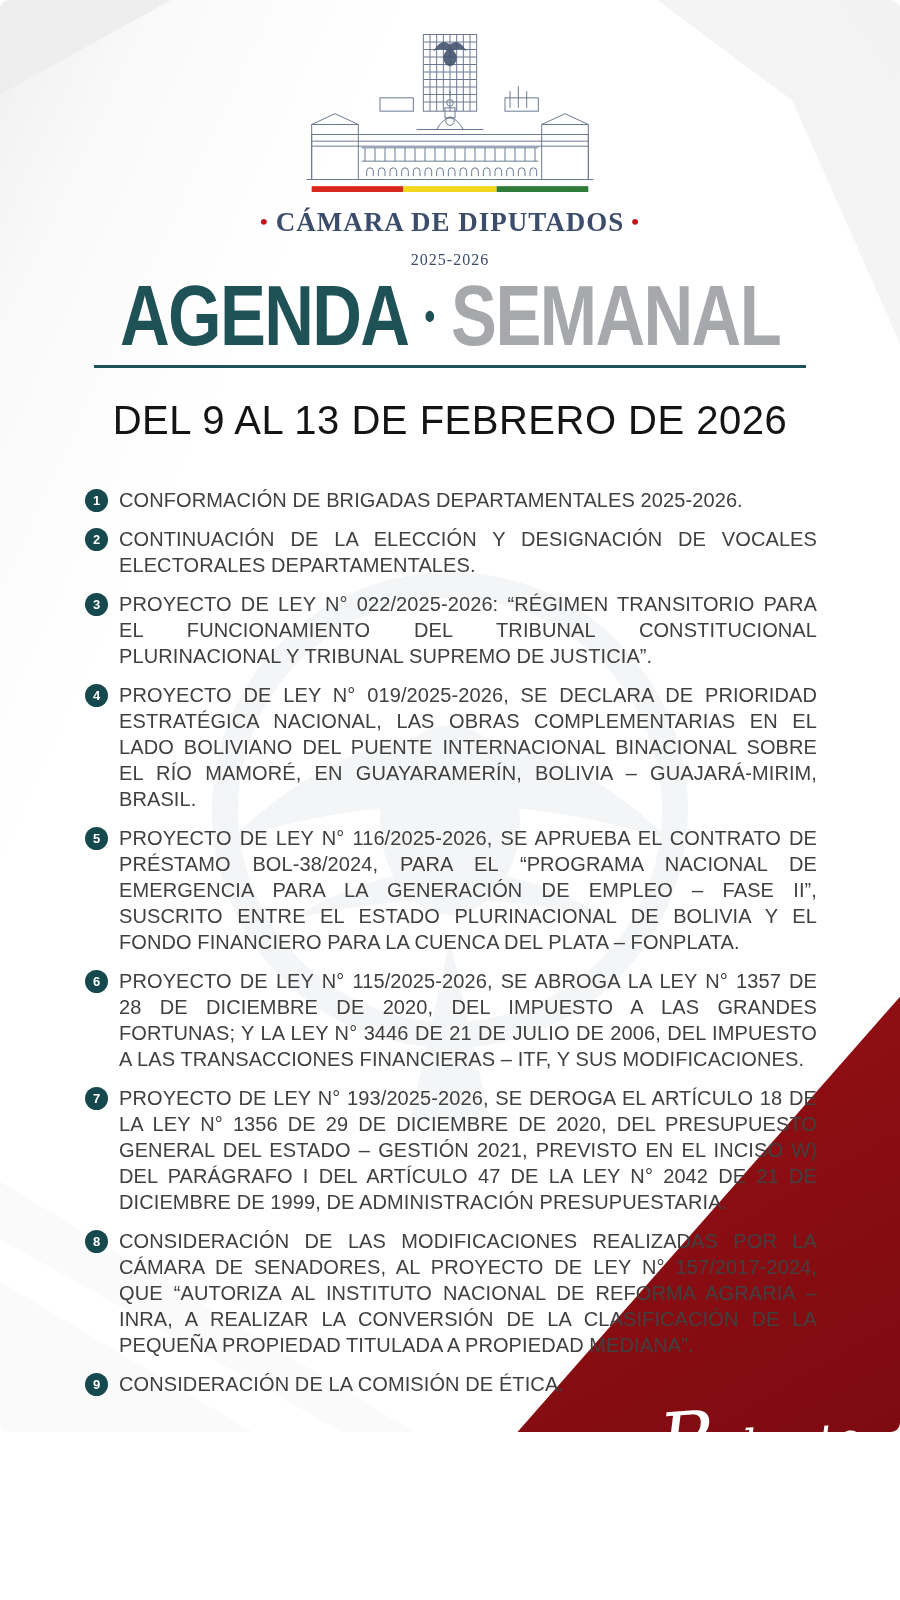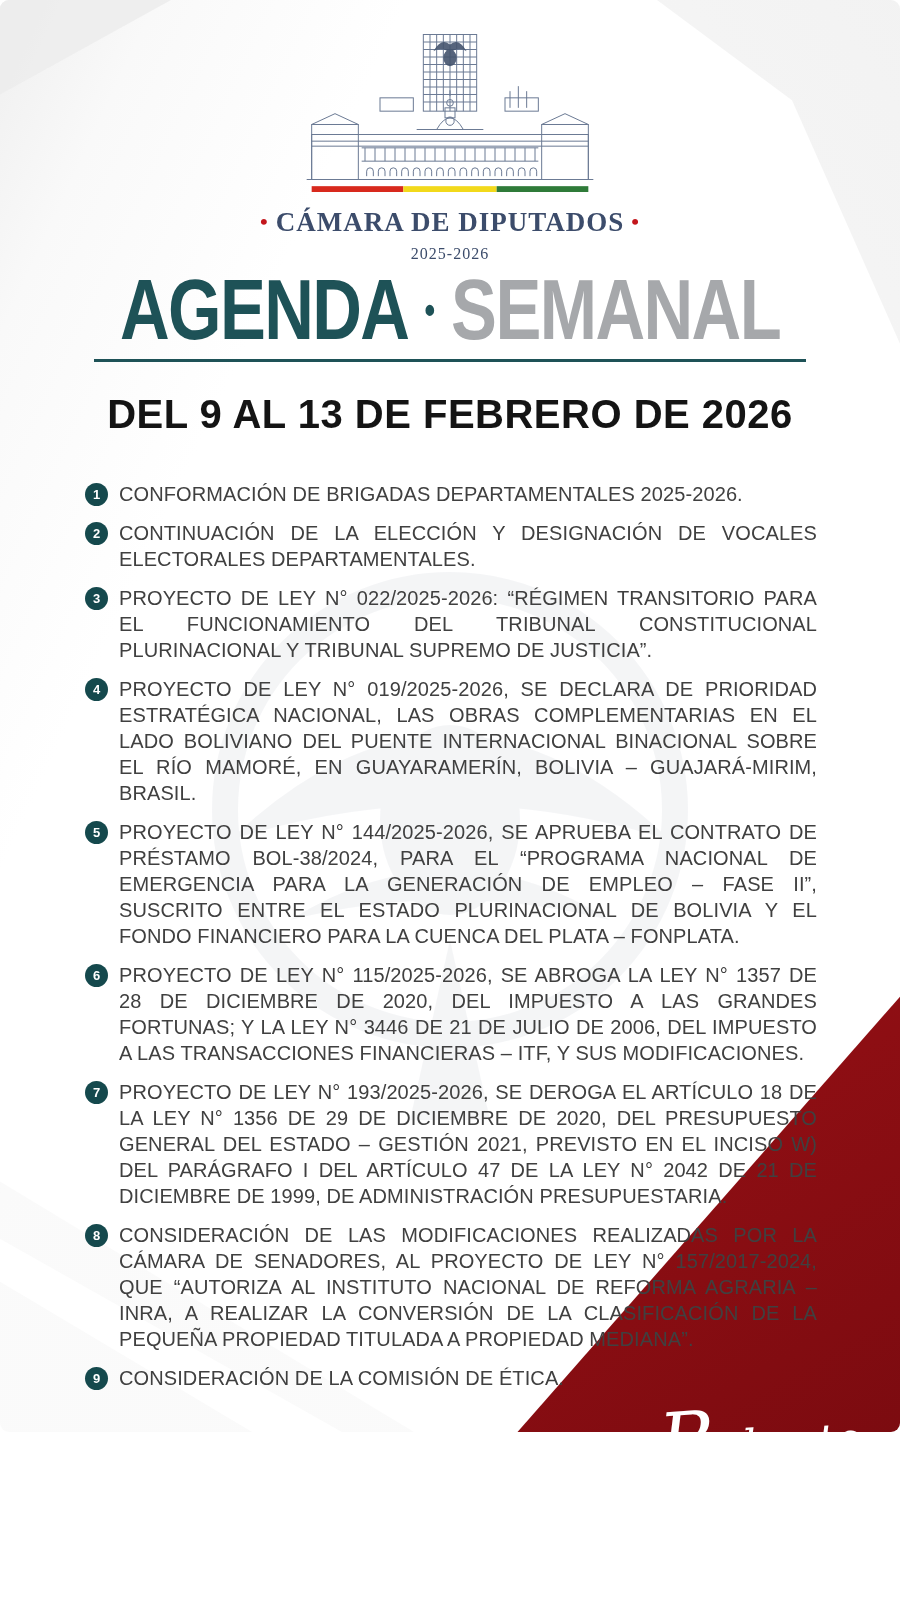--- a/index.html
+++ b/index.html
@@ -39,38 +39,38 @@
   .logo-svg { display: block; margin: 0 auto; }
   .inst-line {
     margin-top: 4px;
     font-family: "Liberation Serif", serif;
     font-weight: 700; font-size: 27px; letter-spacing: 1px;
     color: #3c4c6b; font-variant: small-caps;
   }
   .inst-dot { color: #c3161c; font-size: 22px; padding: 0 7px; vertical-align: 2px; }
   .term-line {
     font-family: "Liberation Serif", serif;
-    font-size: 16px; letter-spacing: 1px; color: #3c4c6b; margin-top: 7px;
+    font-size: 16px; letter-spacing: 1px; color: #3c4c6b; margin-top: 13px;
   }
 
   
   .main-title {
     margin-top: 6px;
     display: flex; justify-content: center; align-items: center; gap: 20px;
     font-weight: 700; font-size: 86px; line-height: .95; letter-spacing: -2px;
     transform: scaleX(.8);
   }
   .title-left { color: #1e5257; }
   .title-dot  { color: #1e5257; font-size: 38px; letter-spacing: 0; }
   .title-right { color: #a6a8ab; }
   .title-rule { width: 712px; height: 3px; background: #1e5257; margin: 8px auto 0; }
 
   .date-line {
     margin-top: 30px; text-align: center;
-    font-size: 40px; font-weight: 700; letter-spacing: .5px; color: #141414;
+    font-size: 40px; font-weight: 400; letter-spacing: .5px; color: #141414;
   }
 
   
   .agenda { position: relative; z-index: 4; width: 732px; margin: 44px 0 0 85px; }
   .agenda-item { display: flex; margin-bottom: 13px; }
   .item-num {
     flex: 0 0 23px; width: 23px; height: 23px; border-radius: 50%;
     background: #15494d; color: #ffffff;
     font-size: 13px; font-weight: 700;
     display: flex; align-items: center; justify-content: center;
@@ -201,21 +201,21 @@
       <div class="item-text">PROYECTO DE LEY N° 022/2025-2026: “RÉGIMEN TRANSITORIO PARA EL FUNCIONAMIENTO DEL TRIBUNAL CONSTITUCIONAL PLURINACIONAL Y TRIBUNAL SUPREMO DE JUSTICIA”.</div>
     </div>
 
     <div class="agenda-item">
       <div class="item-num">4</div>
       <div class="item-text">PROYECTO DE LEY N° 019/2025-2026, SE DECLARA DE PRIORIDAD ESTRATÉGICA NACIONAL, LAS OBRAS COMPLEMENTARIAS EN EL LADO BOLIVIANO DEL PUENTE INTERNACIONAL BINACIONAL SOBRE EL RÍO MAMORÉ, EN GUAYARAMERÍN, BOLIVIA – GUAJARÁ-MIRIM, BRASIL.</div>
     </div>
 
     <div class="agenda-item">
       <div class="item-num">5</div>
-      <div class="item-text">PROYECTO DE LEY N° 144/2025-2026, SE APRUEBA EL CONTRATO DE PRÉSTAMO BOL-38/2024, PARA EL “PROGRAMA NACIONAL DE EMERGENCIA PARA LA GENERACIÓN DE EMPLEO – FASE II”, SUSCRITO ENTRE EL ESTADO PLURINACIONAL DE BOLIVIA Y EL FONDO FINANCIERO PARA LA CUENCA DEL PLATA – FONPLATA.</div>
+      <div class="item-text">PROYECTO DE LEY N° 116/2025-2026, SE APRUEBA EL CONTRATO DE PRÉSTAMO BOL-38/2024, PARA EL “PROGRAMA NACIONAL DE EMERGENCIA PARA LA GENERACIÓN DE EMPLEO – FASE II”, SUSCRITO ENTRE EL ESTADO PLURINACIONAL DE BOLIVIA Y EL FONDO FINANCIERO PARA LA CUENCA DEL PLATA – FONPLATA.</div>
     </div>
 
     <div class="agenda-item">
       <div class="item-num">6</div>
       <div class="item-text">PROYECTO DE LEY N° 115/2025-2026, SE ABROGA LA LEY N° 1357 DE 28 DE DICIEMBRE DE 2020, DEL IMPUESTO A LAS GRANDES FORTUNAS; Y LA LEY N° 3446 DE 21 DE JULIO DE 2006, DEL IMPUESTO A LAS TRANSACCIONES FINANCIERAS – ITF, Y SUS MODIFICACIONES.</div>
     </div>
 
     <div class="agenda-item">
       <div class="item-num">7</div>
       <div class="item-text">PROYECTO DE LEY N° 193/2025-2026, SE DEROGA EL ARTÍCULO 18 DE LA LEY N° 1356 DE 29 DE DICIEMBRE DE 2020, DEL PRESUPUESTO GENERAL DEL ESTADO – GESTIÓN 2021, PREVISTO EN EL INCISO W) DEL PARÁGRAFO I DEL ARTÍCULO 47 DE LA LEY N° 2042 DE 21 DE DICIEMBRE DE 1999, DE ADMINISTRACIÓN PRESUPUESTARIA.</div>

